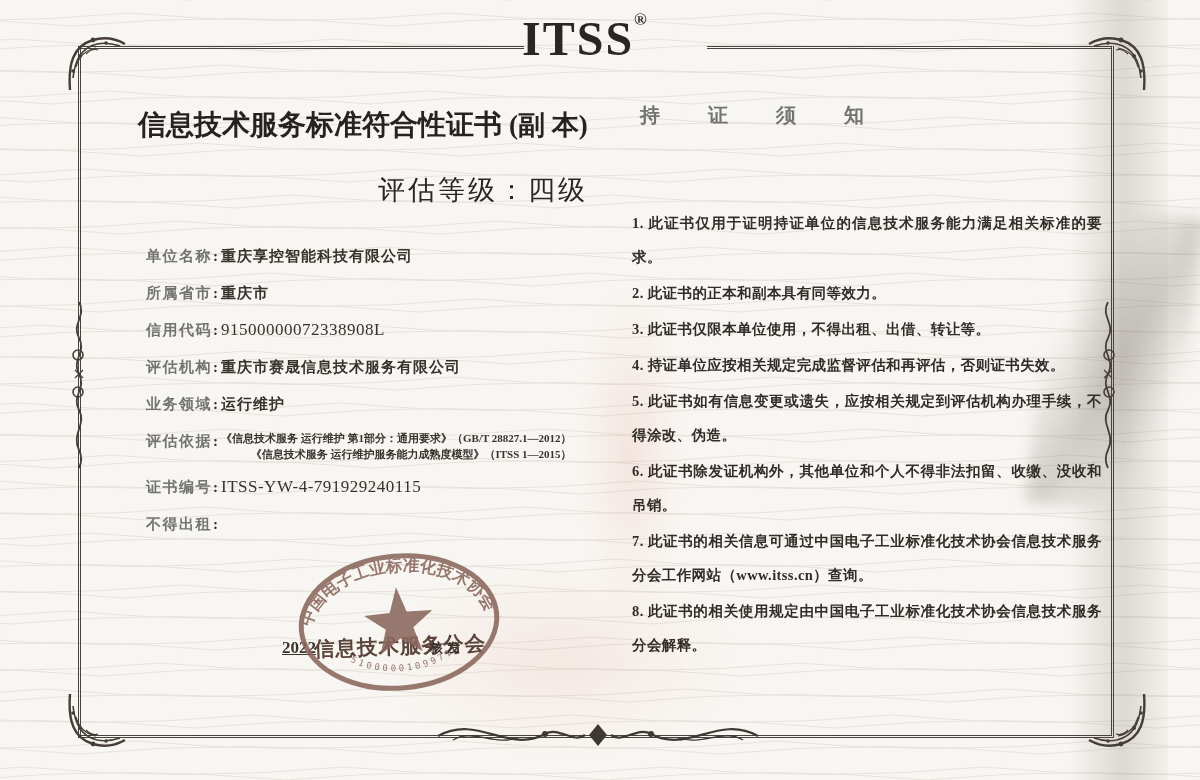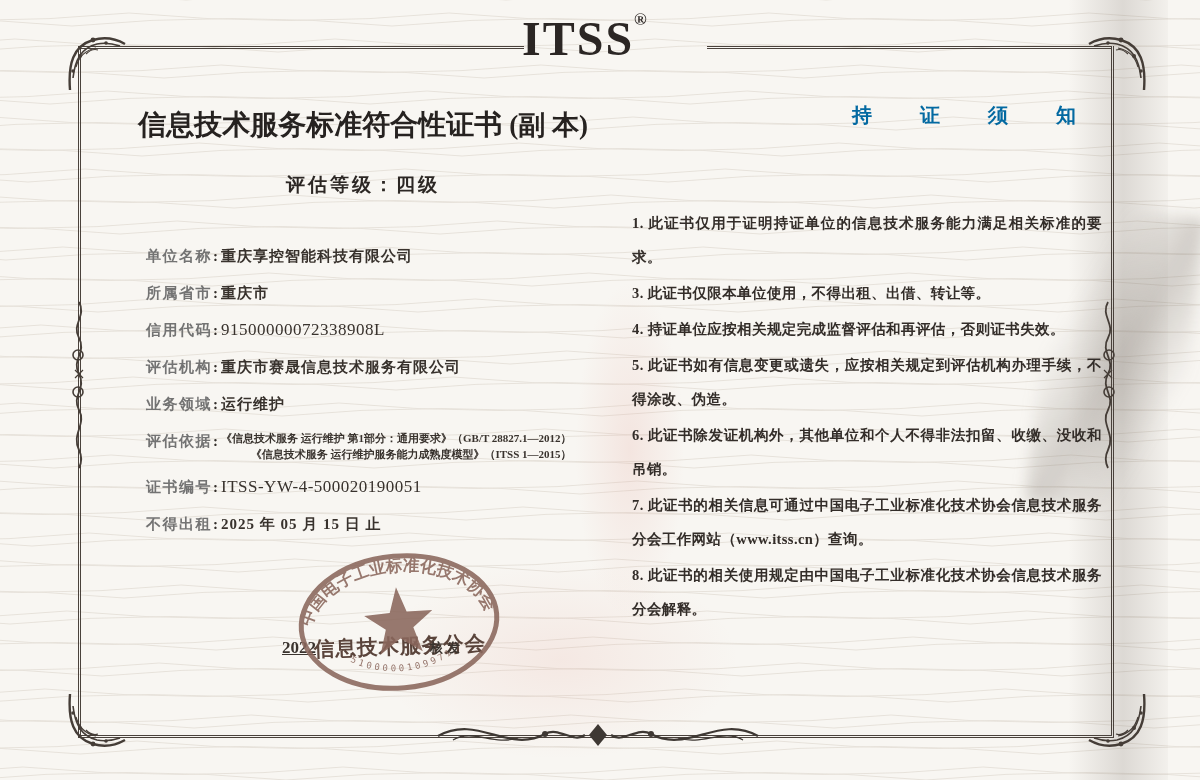--- a/index.html
+++ b/index.html
@@ -36,47 +36,47 @@
   #mid-left{left:69px;top:300px;}
   #mid-right{left:1098px;top:300px;transform:scaleX(-1);}
   #bottom-swash{position:absolute;left:433px;top:712px;width:330px;height:46px;color:#3e3833;}
 
   
   #logo{position:absolute;left:522px;top:10px;width:188px;
     font-weight:700;font-size:48px;letter-spacing:2px;color:#2b2624;}
   #logo sup{font-size:17px;vertical-align:30px;letter-spacing:0;}
 
   
-  #cert-title{position:absolute;left:138px;top:106px;width:450px;text-align:right;
+  #cert-title{position:absolute;left:138px;top:106px;width:450px;text-align:left;
     font-size:28px;font-weight:700;letter-spacing:0px;color:#262220;white-space:nowrap;}
   #cert-title .suffix{font-size:27px;}
-  #grade-line{position:absolute;left:138px;top:172px;width:450px;text-align:center;
-    font-size:19px;font-weight:700;letter-spacing:3px;color:#2c2724;}
+  #grade-line{position:absolute;left:138px;top:172px;width:450px;text-align:right;
+    font-size:27px;font-weight:400;letter-spacing:3px;color:#2c2724;}
   #fields{position:absolute;left:146px;top:244px;width:450px;}
   .frow{min-height:24px;margin-bottom:13px;display:flex;align-items:flex-start;
     font-size:15px;line-height:24px;}
   .flabel{font-weight:700;letter-spacing:1.5px;white-space:nowrap;color:#737373;}
   .fcolon{font-weight:700;margin:0 3px 0 1px;}
   .fvalue{font-weight:600;letter-spacing:1px;color:#38322d;}
   .frow.small .fvalue{font-size:11px;line-height:16px;letter-spacing:0;padding-top:1px;text-align:right;}
   .frow.small .fvalue div{white-space:nowrap;}
   .frow .latin{font-size:17px;letter-spacing:.5px;font-weight:400;}
 
   
   #issue-year{position:absolute;left:282px;top:638px;font-size:17px;font-weight:700;color:#3a332e;text-decoration:underline;}
   #branch-text{position:absolute;left:314px;top:632px;font-size:20.5px;font-weight:700;
     letter-spacing:1px;color:#5a443b;transform:rotate(-2deg);}
   #issue-suffix{position:absolute;left:430px;top:639px;font-size:13px;font-weight:700;
     letter-spacing:4px;color:#3a332e;}
   #seal{position:absolute;left:294px;top:551px;width:210px;height:142px;
     transform:rotate(-5deg);opacity:.88;}
 
   
-  #notice-title{position:absolute;left:640px;top:102px;width:450px;text-align:right;
-    font-size:20px;font-weight:700;letter-spacing:14px;color:#0369a1;}
+  #notice-title{position:absolute;left:640px;top:102px;width:450px;text-align:left;
+    font-size:20px;font-weight:700;letter-spacing:14px;color:#737373;}
   #notice-list{position:absolute;left:632px;top:206px;width:470px;
     font-size:14.5px;font-weight:700;letter-spacing:.4px;color:#332d29;}
   .notice-item{line-height:34px;margin-bottom:2px;text-align:justify;}
 </style>
 </head>
 <body>
 
 <svg id="waves">
     <path d="M-340 -26 q160 -15 320 0 q160 -15 320 0 q160 -15 320 0 q160 -15 320 0 q160 -15 320 0 q160 -15 320 0M-397 -13 q160 15 320 0 q160 15 320 0 q160 15 320 0 q160 15 320 0 q160 15 320 0 q160 15 320 0M-454 0 q160 -15 320 0 q160 -15 320 0 q160 -15 320 0 q160 -15 320 0 q160 -15 320 0 q160 -15 320 0M-511 13 q160 15 320 0 q160 15 320 0 q160 15 320 0 q160 15 320 0 q160 15 320 0 q160 15 320 0M-568 26 q160 -15 320 0 q160 -15 320 0 q160 -15 320 0 q160 -15 320 0 q160 -15 320 0 q160 -15 320 0M-625 39 q160 15 320 0 q160 15 320 0 q160 15 320 0 q160 15 320 0 q160 15 320 0 q160 15 320 0 q160 15 320 0M-362 52 q160 -15 320 0 q160 -15 320 0 q160 -15 320 0 q160 -15 320 0 q160 -15 320 0 q160 -15 320 0M-419 65 q160 15 320 0 q160 15 320 0 q160 15 320 0 q160 15 320 0 q160 15 320 0 q160 15 320 0M-476 78 q160 -15 320 0 q160 -15 320 0 q160 -15 320 0 q160 -15 320 0 q160 -15 320 0 q160 -15 320 0M-533 91 q160 15 320 0 q160 15 320 0 q160 15 320 0 q160 15 320 0 q160 15 320 0 q160 15 320 0M-590 104 q160 -15 320 0 q160 -15 320 0 q160 -15 320 0 q160 -15 320 0 q160 -15 320 0 q160 -15 320 0M-647 117 q160 15 320 0 q160 15 320 0 q160 15 320 0 q160 15 320 0 q160 15 320 0 q160 15 320 0 q160 15 320 0M-384 130 q160 -15 320 0 q160 -15 320 0 q160 -15 320 0 q160 -15 320 0 q160 -15 320 0 q160 -15 320 0M-441 143 q160 15 320 0 q160 15 320 0 q160 15 320 0 q160 15 320 0 q160 15 320 0 q160 15 320 0M-498 156 q160 -15 320 0 q160 -15 320 0 q160 -15 320 0 q160 -15 320 0 q160 -15 320 0 q160 -15 320 0M-555 169 q160 15 320 0 q160 15 320 0 q160 15 320 0 q160 15 320 0 q160 15 320 0 q160 15 320 0M-612 182 q160 -15 320 0 q160 -15 320 0 q160 -15 320 0 q160 -15 320 0 q160 -15 320 0 q160 -15 320 0M-349 195 q160 15 320 0 q160 15 320 0 q160 15 320 0 q160 15 320 0 q160 15 320 0 q160 15 320 0M-406 208 q160 -15 320 0 q160 -15 320 0 q160 -15 320 0 q160 -15 320 0 q160 -15 320 0 q160 -15 320 0M-463 221 q160 15 320 0 q160 15 320 0 q160 15 320 0 q160 15 320 0 q160 15 320 0 q160 15 320 0M-520 234 q160 -15 320 0 q160 -15 320 0 q160 -15 320 0 q160 -15 320 0 q160 -15 320 0 q160 -15 320 0M-577 247 q160 15 320 0 q160 15 320 0 q160 15 320 0 q160 15 320 0 q160 15 320 0 q160 15 320 0M-634 260 q160 -15 320 0 q160 -15 320 0 q160 -15 320 0 q160 -15 320 0 q160 -15 320 0 q160 -15 320 0 q160 -15 320 0M-371 273 q160 15 320 0 q160 15 320 0 q160 15 320 0 q160 15 320 0 q160 15 320 0 q160 15 320 0M-428 286 q160 -15 320 0 q160 -15 320 0 q160 -15 320 0 q160 -15 320 0 q160 -15 320 0 q160 -15 320 0M-485 299 q160 15 320 0 q160 15 320 0 q160 15 320 0 q160 15 320 0 q160 15 320 0 q160 15 320 0M-542 312 q160 -15 320 0 q160 -15 320 0 q160 -15 320 0 q160 -15 320 0 q160 -15 320 0 q160 -15 320 0M-599 325 q160 15 320 0 q160 15 320 0 q160 15 320 0 q160 15 320 0 q160 15 320 0 q160 15 320 0M-656 338 q160 -15 320 0 q160 -15 320 0 q160 -15 320 0 q160 -15 320 0 q160 -15 320 0 q160 -15 320 0 q160 -15 320 0M-393 351 q160 15 320 0 q160 15 320 0 q160 15 320 0 q160 15 320 0 q160 15 320 0 q160 15 320 0M-450 364 q160 -15 320 0 q160 -15 320 0 q160 -15 320 0 q160 -15 320 0 q160 -15 320 0 q160 -15 320 0M-507 377 q160 15 320 0 q160 15 320 0 q160 15 320 0 q160 15 320 0 q160 15 320 0 q160 15 320 0M-564 390 q160 -15 320 0 q160 -15 320 0 q160 -15 320 0 q160 -15 320 0 q160 -15 320 0 q160 -15 320 0M-621 403 q160 15 320 0 q160 15 320 0 q160 15 320 0 q160 15 320 0 q160 15 320 0 q160 15 320 0 q160 15 320 0M-358 416 q160 -15 320 0 q160 -15 320 0 q160 -15 320 0 q160 -15 320 0 q160 -15 320 0 q160 -15 320 0M-415 429 q160 15 320 0 q160 15 320 0 q160 15 320 0 q160 15 320 0 q160 15 320 0 q160 15 320 0M-472 442 q160 -15 320 0 q160 -15 320 0 q160 -15 320 0 q160 -15 320 0 q160 -15 320 0 q160 -15 320 0M-529 455 q160 15 320 0 q160 15 320 0 q160 15 320 0 q160 15 320 0 q160 15 320 0 q160 15 320 0M-586 468 q160 -15 320 0 q160 -15 320 0 q160 -15 320 0 q160 -15 320 0 q160 -15 320 0 q160 -15 320 0M-643 481 q160 15 320 0 q160 15 320 0 q160 15 320 0 q160 15 320 0 q160 15 320 0 q160 15 320 0 q160 15 320 0M-380 494 q160 -15 320 0 q160 -15 320 0 q160 -15 320 0 q160 -15 320 0 q160 -15 320 0 q160 -15 320 0M-437 507 q160 15 320 0 q160 15 320 0 q160 15 320 0 q160 15 320 0 q160 15 320 0 q160 15 320 0M-494 520 q160 -15 320 0 q160 -15 320 0 q160 -15 320 0 q160 -15 320 0 q160 -15 320 0 q160 -15 320 0M-551 533 q160 15 320 0 q160 15 320 0 q160 15 320 0 q160 15 320 0 q160 15 320 0 q160 15 320 0M-608 546 q160 -15 320 0 q160 -15 320 0 q160 -15 320 0 q160 -15 320 0 q160 -15 320 0 q160 -15 320 0M-345 559 q160 15 320 0 q160 15 320 0 q160 15 320 0 q160 15 320 0 q160 15 320 0 q160 15 320 0M-402 572 q160 -15 320 0 q160 -15 320 0 q160 -15 320 0 q160 -15 320 0 q160 -15 320 0 q160 -15 320 0M-459 585 q160 15 320 0 q160 15 320 0 q160 15 320 0 q160 15 320 0 q160 15 320 0 q160 15 320 0M-516 598 q160 -15 320 0 q160 -15 320 0 q160 -15 320 0 q160 -15 320 0 q160 -15 320 0 q160 -15 320 0M-573 611 q160 15 320 0 q160 15 320 0 q160 15 320 0 q160 15 320 0 q160 15 320 0 q160 15 320 0M-630 624 q160 -15 320 0 q160 -15 320 0 q160 -15 320 0 q160 -15 320 0 q160 -15 320 0 q160 -15 320 0 q160 -15 320 0M-367 637 q160 15 320 0 q160 15 320 0 q160 15 320 0 q160 15 320 0 q160 15 320 0 q160 15 320 0M-424 650 q160 -15 320 0 q160 -15 320 0 q160 -15 320 0 q160 -15 320 0 q160 -15 320 0 q160 -15 320 0M-481 663 q160 15 320 0 q160 15 320 0 q160 15 320 0 q160 15 320 0 q160 15 320 0 q160 15 320 0M-538 676 q160 -15 320 0 q160 -15 320 0 q160 -15 320 0 q160 -15 320 0 q160 -15 320 0 q160 -15 320 0M-595 689 q160 15 320 0 q160 15 320 0 q160 15 320 0 q160 15 320 0 q160 15 320 0 q160 15 320 0M-652 702 q160 -15 320 0 q160 -15 320 0 q160 -15 320 0 q160 -15 320 0 q160 -15 320 0 q160 -15 320 0 q160 -15 320 0M-389 715 q160 15 320 0 q160 15 320 0 q160 15 320 0 q160 15 320 0 q160 15 320 0 q160 15 320 0M-446 728 q160 -15 320 0 q160 -15 320 0 q160 -15 320 0 q160 -15 320 0 q160 -15 320 0 q160 -15 320 0M-503 741 q160 15 320 0 q160 15 320 0 q160 15 320 0 q160 15 320 0 q160 15 320 0 q160 15 320 0M-560 754 q160 -15 320 0 q160 -15 320 0 q160 -15 320 0 q160 -15 320 0 q160 -15 320 0 q160 -15 320 0M-617 767 q160 15 320 0 q160 15 320 0 q160 15 320 0 q160 15 320 0 q160 15 320 0 q160 15 320 0M-354 780 q160 -15 320 0 q160 -15 320 0 q160 -15 320 0 q160 -15 320 0 q160 -15 320 0 q160 -15 320 0M-411 793 q160 15 320 0 q160 15 320 0 q160 15 320 0 q160 15 320 0 q160 15 320 0 q160 15 320 0M-468 806 q160 -15 320 0 q160 -15 320 0 q160 -15 320 0 q160 -15 320 0 q160 -15 320 0 q160 -15 320 0M-525 819 q160 15 320 0 q160 15 320 0 q160 15 320 0 q160 15 320 0 q160 15 320 0 q160 15 320 0" fill="none" stroke="#d9d2c8" stroke-width="1"></path>
   </svg>
@@ -178,26 +178,25 @@
     <span class="flabel">评估依据</span>
       <span class="fcolon">:</span>
     <span class="fvalue">
       <div>《信息技术服务 运行维护 第1部分：通用要求》（GB/T 28827.1—2012）</div>
       <div>《信息技术服务 运行维护服务能力成熟度模型》（ITSS 1—2015）</div>
     </span>
   </div>
   <div class="frow">
     <span class="flabel">证书编号</span>
       <span class="fcolon">:</span>
-    <span class="fvalue latin">ITSS-YW-4-500020190051</span>
+    <span class="fvalue latin">ITSS-YW-4-791929240115</span>
   </div>
   <div class="frow">
     <span class="flabel">不得出租</span>
       <span class="fcolon">:</span>
-    <span class="fvalue">2025 年  05  月 15  日 止</span>
   </div>
 </div>
 
 <span id="issue-year">2022</span>
 <span id="branch-text">信息技术服务分会</span>
 <span id="issue-suffix">核发</span>
 
 <svg id="seal" viewBox="0 0 210 142">
   <ellipse cx="105" cy="71" rx="98" ry="66" fill="none" stroke="#8a675c" stroke-width="5"></ellipse>
   <path id="seal-arc-top" d="M16,78 A89 58 0 0 1 194,78" fill="none"></path>
@@ -209,20 +208,21 @@
   <text font-size="9" letter-spacing="3" fill="#8a675c" font-family="'DejaVu Sans Mono',monospace">
     <textPath href="#seal-arc-bottom" startOffset="50%" text-anchor="middle">5100000109971</textPath>
   </text>
 </svg>
 
 <div id="notice-title">持　证　须　知</div>
 <div id="notice-list">
 
     <div class="notice-item">1. 此证书仅用于证明持证单位的信息技术服务能力满足相关标准的要求。</div>
 
+    <div class="notice-item">2. 此证书的正本和副本具有同等效力。</div>
 
     <div class="notice-item">3. 此证书仅限本单位使用，不得出租、出借、转让等。</div>
 
     <div class="notice-item">4. 持证单位应按相关规定完成监督评估和再评估，否则证书失效。</div>
 
     <div class="notice-item">5. 此证书如有信息变更或遗失，应按相关规定到评估机构办理手续，不得涂改、伪造。</div>
 
     <div class="notice-item">6. 此证书除发证机构外，其他单位和个人不得非法扣留、收缴、没收和吊销。</div>
 
     <div class="notice-item">7. 此证书的相关信息可通过中国电子工业标准化技术协会信息技术服务分会工作网站（www.itss.cn）查询。</div>

